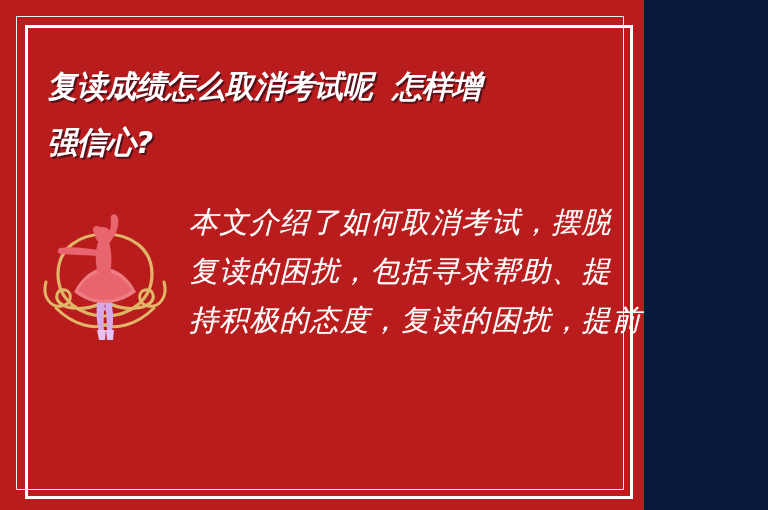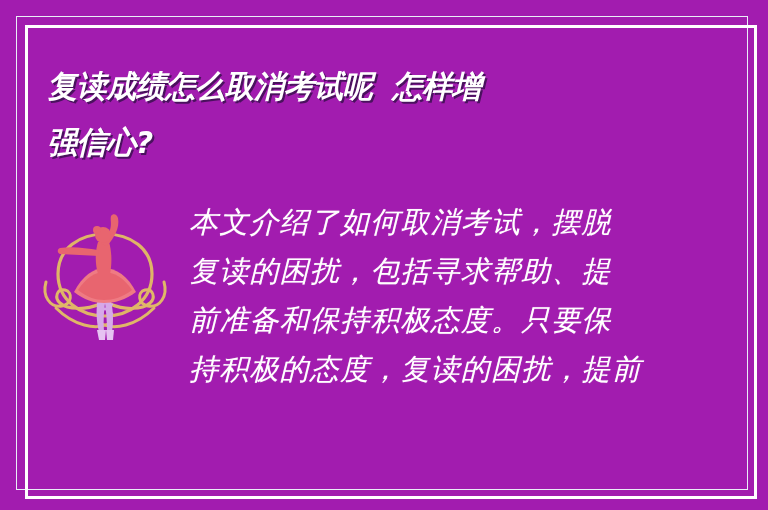--- a/index.html
+++ b/index.html
@@ -13,23 +13,23 @@
   body {
     background: #06193d;
     font-family: "Liberation Sans", "DejaVu Sans", sans-serif;
     position: relative;
   }
 
   
   #card {
     position: absolute;
     left: 0; top: 0;
-    width: 768px;
+    width: 644px;
     height: 510px;
-    background: #a21caf;
+    background: #b91c1c;
     text-decoration: underline;
   }
 
   
   #frame-outer {
     position: absolute;
     left: 16px;
     top: 16px;
     right: 20px;
     bottom: 20px;
@@ -164,18 +164,17 @@
 
         <circle cx="63" cy="31" r="8" fill="#e8656f"></circle>
 
         <circle cx="57" cy="26" r="4" fill="#e8656f"></circle>
       </svg>
     </div>
 
     <div id="body-text">
       <div class="body-line">本文介绍了如何取消考试，摆脱</div>
       <div class="body-line">复读的困扰，包括寻求帮助、提</div>
-      <div class="body-line">前准备和保持积极态度。只要保</div>
       <div class="body-line">持积极的态度，复读的困扰，提前</div>
     </div>
 
   </div>
 </div>
 
 </body></html>

